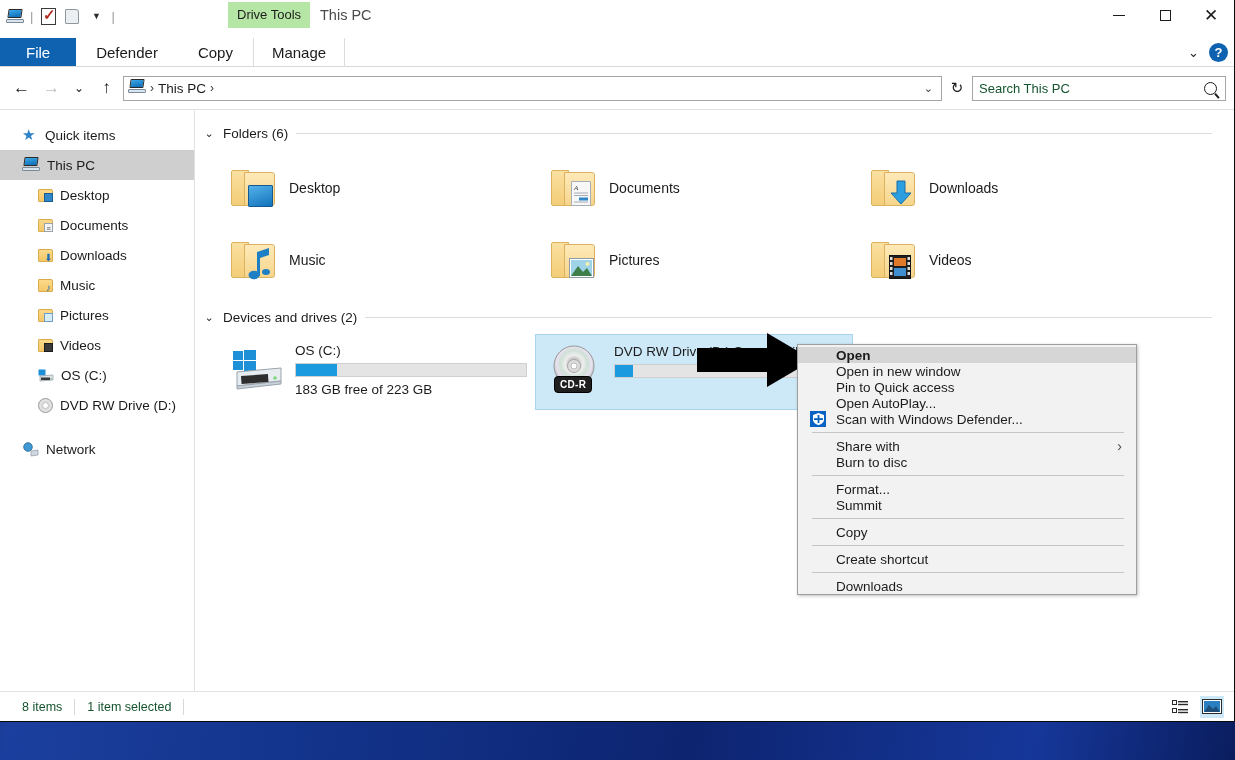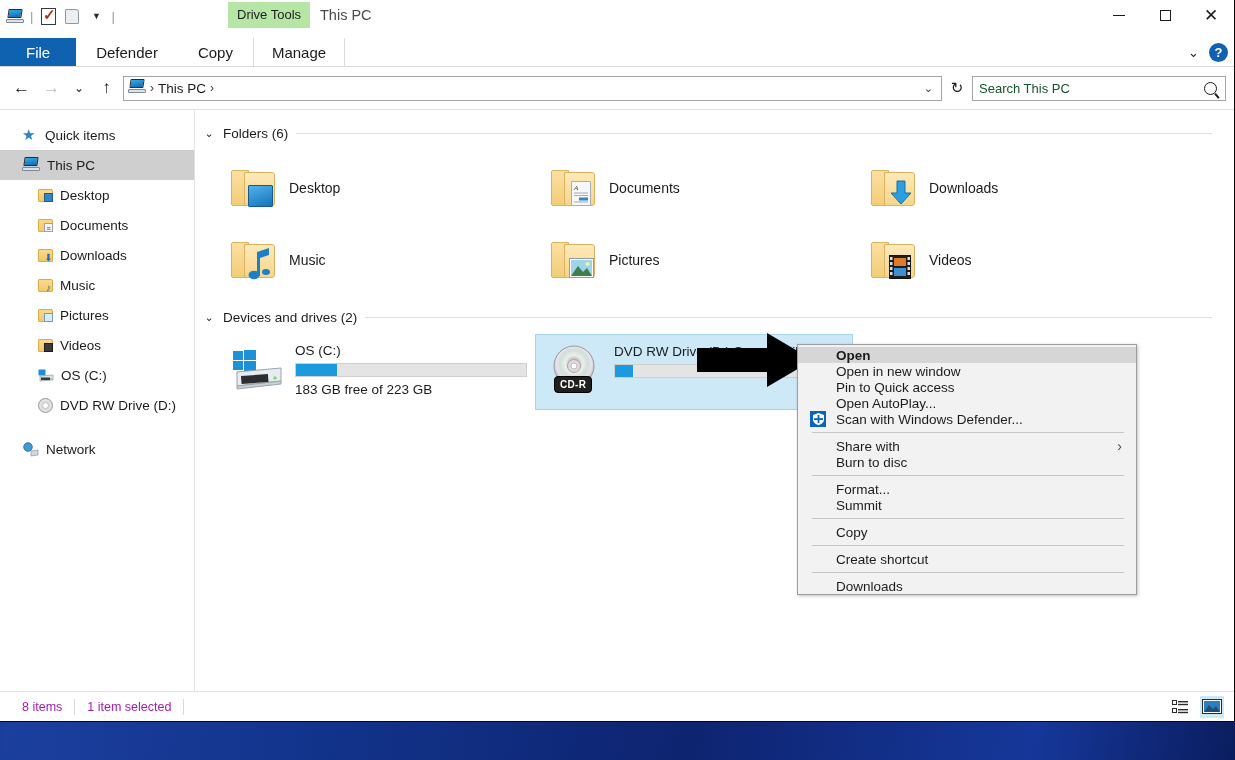--- a/index.html
+++ b/index.html
@@ -278,21 +278,21 @@
     width: 16px; height: 16px; background: #0a63c2;
     display: flex; align-items: center; justify-content: center;
   }
 
   
   .statusbar {
     height: 30px; border-top: 1px solid #e2e2e2; background: #fff;
     display: flex; align-items: center; padding: 0 10px;
     gap: 0; position: relative;
   }
-  .st-text { font-size: 12.5px; color: #a21caf; padding: 0 12px; text-align: center; }
+  .st-text { font-size: 12.5px; color: #14532d; padding: 0 12px; text-align: center; }
   .st-div { width: 1px; height: 16px; background: #d8d8d8; }
   .viewbtns { margin-left: auto; display: flex; gap: 8px; align-items: center; }
   .vbtn { width: 24px; height: 22px; display: flex; align-items: center; justify-content: center; }
   .vbtn.active { background: #cde8f7; }
 </style>
 </head>
 <body>
 
 <div id="desktop"></div>
 

